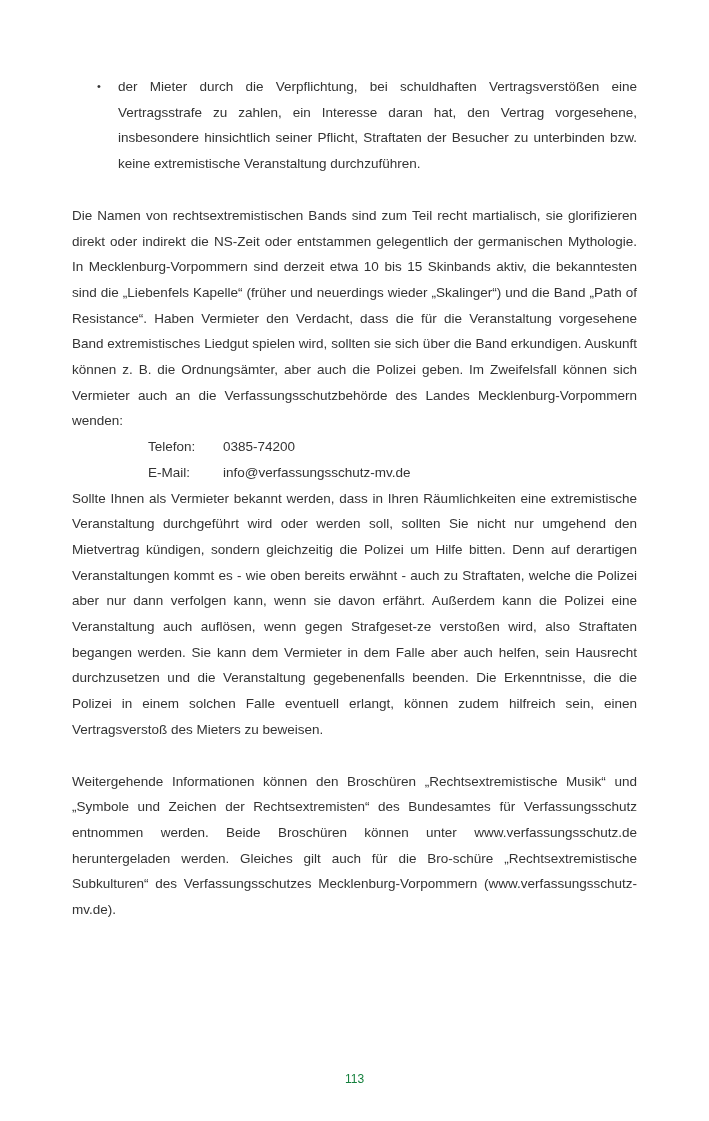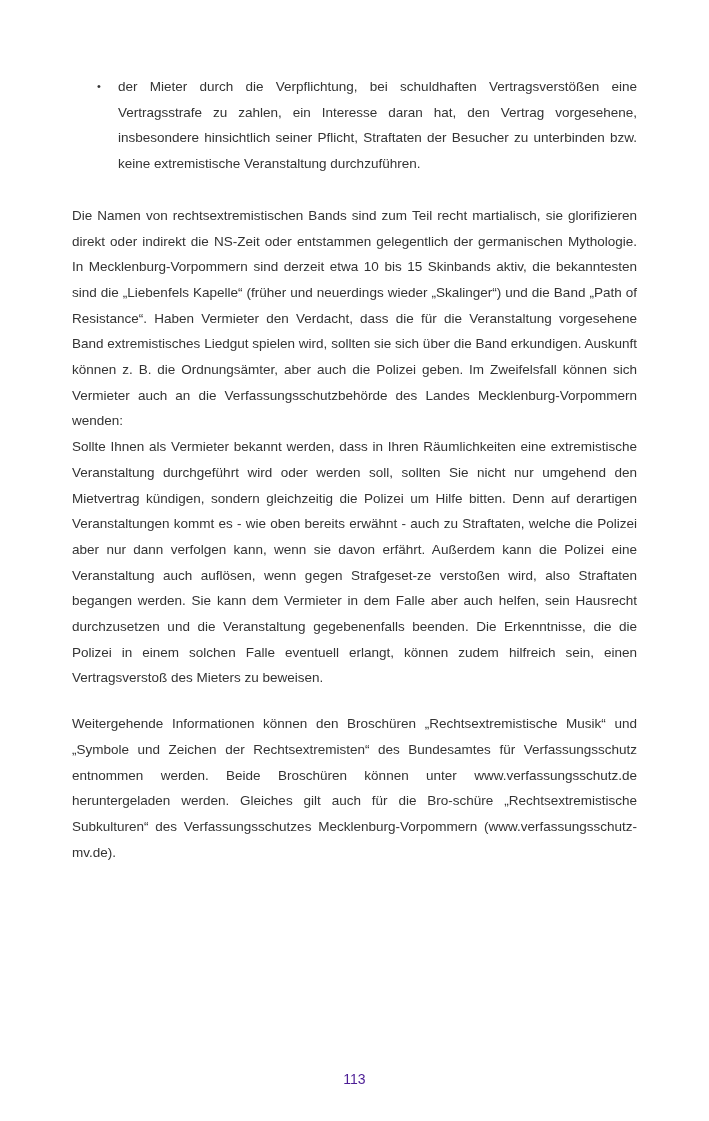--- a/index.html
+++ b/index.html
@@ -37,57 +37,63 @@
   }
   .bullet-text {
     flex: 1;
     text-align: justify;
   }
   p.para {
     margin: 0;
     text-align: justify;
   }
   p.para.gap-above {
-    margin-top: 20px;
+    margin-top: 26px;
   }
   .contact-block {
     margin: 0;
   }
   .contact-row {
     padding-left: 76px;
   }
   .contact-label {
     display: inline-block;
     width: 75px;
   }
   .page-number {
     position: absolute;
     bottom: 28px;
     left: 0;
     right: 0;
     text-align: center;
     font-family: "Liberation Sans", "DejaVu Sans", sans-serif;
-    font-size: 14px;
-    color: #4c1d95;
+    font-size: 12px;
+    color: #15803d;
   }
 </style>
 </head>
 <body>
 
 <div class="page">
   <div class="content">
 
     <div class="bullet-item">
       <span class="bullet-marker">•</span>
       <span class="bullet-text">der Mieter durch die Verpflichtung, bei schuldhaften Vertragsverstößen eine Vertragsstrafe zu zahlen, ein Interesse daran hat, den Vertrag vorgesehene, insbesondere hinsichtlich seiner Pflicht, Straftaten der Besucher zu unterbinden bzw. keine extremistische Veranstaltung durchzuführen.</span>
     </div>
 
     <p class="para">Die Namen von rechtsextremistischen Bands sind zum Teil recht martialisch, sie glorifizieren direkt oder indirekt die NS-Zeit oder entstammen gelegentlich der germanischen Mythologie. In Mecklenburg-Vorpommern sind derzeit etwa 10 bis 15 Skinbands aktiv, die bekanntesten sind die „Liebenfels Kapelle“ (früher und neuerdings wieder „Skalinger“) und die Band „Path of Resistance“. Haben Vermieter den Verdacht, dass die für die Veranstaltung vorgesehene Band extremistisches Liedgut spielen wird, sollten sie sich über die Band erkundigen. Auskunft können z. B. die Ordnungsämter, aber auch die Polizei geben. Im Zweifelsfall können sich Vermieter auch an die Verfassungsschutzbehörde des Landes Mecklenburg-Vorpommern wenden:</p>
 
     <div class="contact-block">
+      <div class="contact-row">
+        <span class="contact-label">Telefon:</span><span class="contact-value">0385-74200</span>
+      </div>
+      <div class="contact-row">
+        <span class="contact-label">E-Mail:</span><span class="contact-value">info@verfassungsschutz-mv.de</span>
+      </div>
     </div>
 
     <p class="para">Sollte Ihnen als Vermieter bekannt werden, dass in Ihren Räumlichkeiten eine extremistische Veranstaltung durchgeführt wird oder werden soll, sollten Sie nicht nur umgehend den Mietvertrag kündigen, sondern gleichzeitig die Polizei um Hilfe bitten. Denn auf derartigen Veranstaltungen kommt es - wie oben bereits erwähnt - auch zu Straftaten, welche die Polizei aber nur dann verfolgen kann, wenn sie davon erfährt. Außerdem kann die Polizei eine Veranstaltung auch auflösen, wenn gegen Strafgeset-ze verstoßen wird, also Straftaten begangen werden. Sie kann dem Vermieter in dem Falle aber auch helfen, sein Hausrecht durchzusetzen und die Veranstaltung gegebenenfalls beenden. Die Erkenntnisse, die die Polizei in einem solchen Falle eventuell erlangt, können zudem hilfreich sein, einen Vertragsverstoß des Mieters zu beweisen.</p>
 
     <p class="para gap-above">Weitergehende Informationen können den Broschüren „Rechtsextremistische Musik“ und „Symbole und Zeichen der Rechtsextremisten“ des Bundesamtes für Verfassungsschutz entnommen werden. Beide Broschüren können unter www.verfassungsschutz.de heruntergeladen werden. Gleiches gilt auch für die Bro-schüre „Rechtsextremistische Subkulturen“ des Verfassungsschutzes Mecklenburg-Vorpommern (www.verfassungsschutz-mv.de).</p>
 
   </div>
 
   <div class="page-number">113</div>
 </div>

